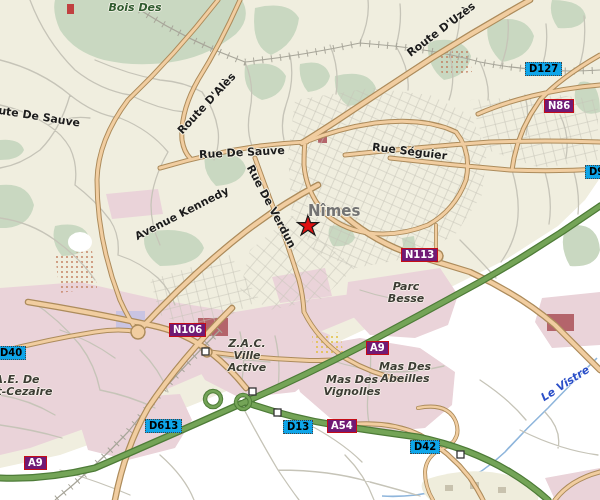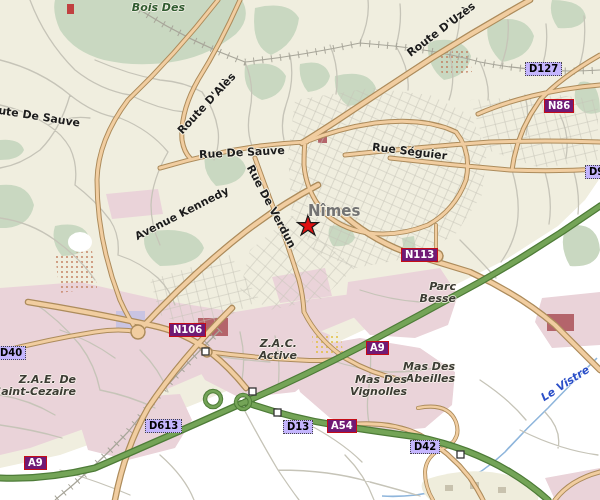--- a/index.html
+++ b/index.html
@@ -4,29 +4,29 @@
 <style>
   html,body{margin:0;padding:0}
   .viewport{position:relative;width:600px;height:500px;overflow:hidden;background:#f0eedf;
     font-family:"DejaVu Sans",sans-serif}
   .viewport svg{position:absolute;left:0;top:0}
   .lbl{position:absolute;white-space:nowrap;pointer-events:none}
   .rl{font:bold 11px/13px "DejaVu Sans",sans-serif;color:#1c1c1c;
     text-shadow:1px 0 #f3f1e4,-1px 0 #f3f1e4,0 1px #f3f1e4,0 -1px #f3f1e4}
   .city{font:bold 15px/16px "DejaVu Sans",sans-serif;color:#737373;
     text-shadow:1px 0 #f3f1e4,-1px 0 #f3f1e4,0 1px #f3f1e4,0 -1px #f3f1e4}
-  .dl{font:italic bold 11px/12px "DejaVu Sans",sans-serif;color:#3c3c34;text-align:right;
+  .dl{font:italic bold 11px/12px "DejaVu Sans",sans-serif;color:#3c3c34;text-align:center;
     text-shadow:1px 0 rgba(250,246,238,.75),-1px 0 rgba(250,246,238,.75),0 1px rgba(250,246,238,.75),0 -1px rgba(250,246,238,.75)}
   .dl span{display:block}
   .forest{color:#2f5b2f}
   .river-lbl{font:italic bold 11px/12px "DejaVu Sans",sans-serif;color:#2b4fc8;
     text-shadow:1px 0 rgba(255,255,255,.8),-1px 0 rgba(255,255,255,.8),0 1px rgba(255,255,255,.8),0 -1px rgba(255,255,255,.8)}
   .shield{position:absolute;font:bold 10px/12px "DejaVu Sans",sans-serif;padding:0 3px;height:12px;
     text-align:center;letter-spacing:0}
-  .shield.y{background:#c4b5fd;color:#000;border:1px dotted #444}
+  .shield.y{background:#0ea5e9;color:#000;border:1px dotted #444}
   .shield.r{background:#701a75;color:#fff;border:1px solid #c50d17}
 </style>
 </head>
 <body>
 
 <div class="viewport">
 <svg width="600" height="500" viewBox="0 0 600 500">
   <defs>
     <pattern id="pgA" width="9" height="9" patternUnits="userSpaceOnUse" patternTransform="rotate(24)">
       <path d="M0 0 H9 M0 0 V9" stroke="#c6c4b8" stroke-width="1.1" fill="none"></path>
@@ -229,20 +229,21 @@
 
   <div class="lbl dl forest" style="left:85px;top:2px;width:100px">
     <span>Bois Des</span>
   </div>
   <div class="lbl dl" style="left:356px;top:281px;width:100px">
     <span>Parc</span>
     <span>Besse</span>
   </div>
   <div class="lbl dl" style="left:197px;top:338px;width:100px">
     <span>Z.A.C.</span>
+    <span>Ville</span>
     <span>Active</span>
   </div>
   <div class="lbl dl" style="left:-54px;top:374px;width:130px">
     <span>Z.A.E. De</span>
     <span>Saint-Cezaire</span>
   </div>
   <div class="lbl dl" style="left:355px;top:361px;width:100px">
     <span>Mas Des</span>
     <span>Abeilles</span>
   </div>

